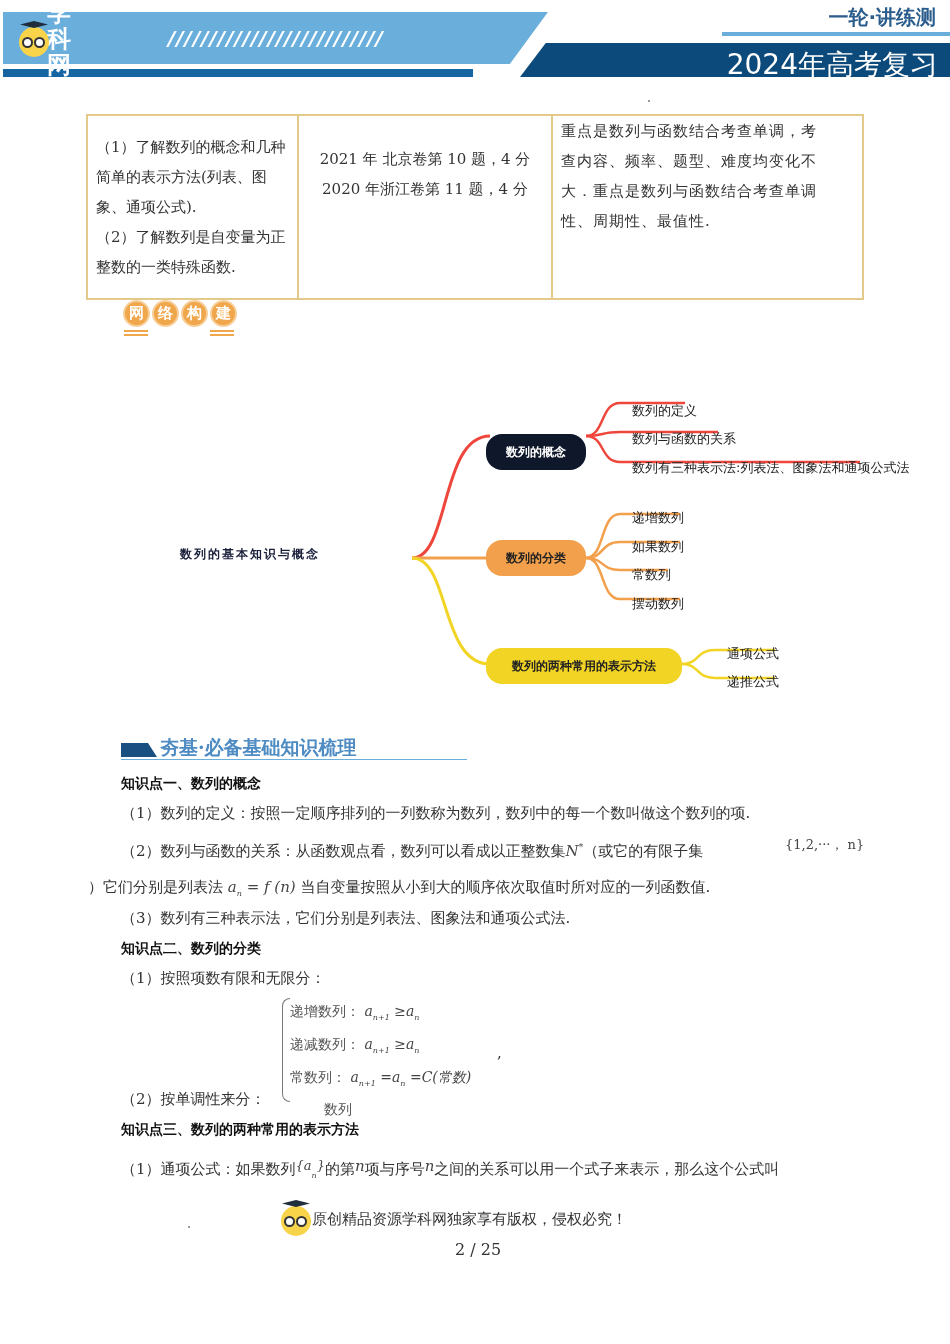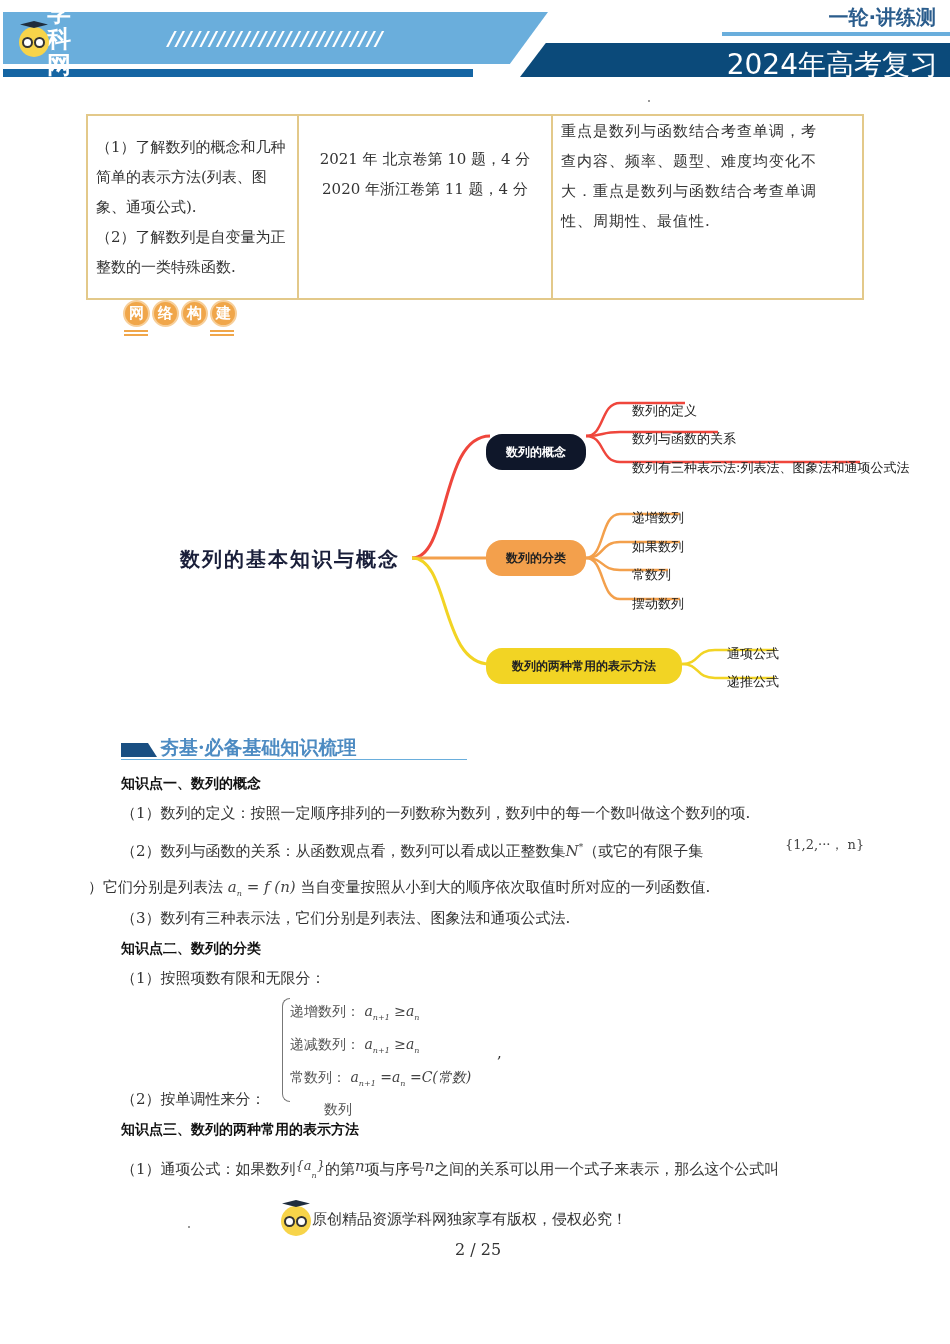--- a/index.html
+++ b/index.html
@@ -37,21 +37,21 @@
   .exam-table td.c3 { padding: 0 8px; letter-spacing: 1px; }
 
   
   .net-badge { left: 123px; top: 300px; display: flex; gap: 2px; }
   .net-badge .circ { width: 27px; height: 27px; border-radius: 50%; background: #f0a64a; color: #fff; border: 2px solid #f7cf9a;
                      font-family: "DejaVu Sans", sans-serif; font-size: 15px; font-weight: bold; display: flex; align-items: center; justify-content: center; }
   .net-lines { left: 124px; top: 330px; width: 112px; height: 8px; }
   .net-lines .a, .net-lines .b { position: absolute; width: 24px; height: 1.5px; background: #f0a64a; }
 
   
-  .mm-root { left: 180px; top: 546px; font-family: "DejaVu Sans", sans-serif; font-weight: bold; font-size: 20px; color: #1a1f3a; letter-spacing: 2px; }
+  .mm-root { left: 180px; top: 546px; font-family: "DejaVu Sans", sans-serif; font-weight: bold; font-size: 12px; color: #1a1f3a; letter-spacing: 2px; }
   .mm-node { font-family: "DejaVu Sans", sans-serif; font-weight: bold; font-size: 12px; border-radius: 16px; display: flex; align-items: center; justify-content: center; }
   .mm-n1 { left: 486px; top: 418px; width: 100px; height: 36px; background: #0f172a; color: #fff; margin-top: 16px; }
   .mm-n2 { left: 486px; top: 540px; width: 100px; height: 36px; background: #f3a04c; color: #222; }
   .mm-n3 { left: 486px; top: 648px; width: 196px; height: 36px; background: #f2d424; color: #222; }
   .mm-leaf { font-family: "DejaVu Sans", sans-serif; font-weight: normal; font-size: 13px; color: #222; margin-top: 12px; }
   .mm-svg { left: 0; top: 370px; }
 
   
   .sec-bar { left: 121px; top: 743px; width: 36px; height: 14px; background: #1a4f82; clip-path: polygon(0 0, 75% 0, 100% 100%, 0 100%); }
   .sec-title { left: 160px; top: 735px; font-family: "DejaVu Serif", serif; font-weight: bold; font-size: 19px; color: #4d8bc2; }

